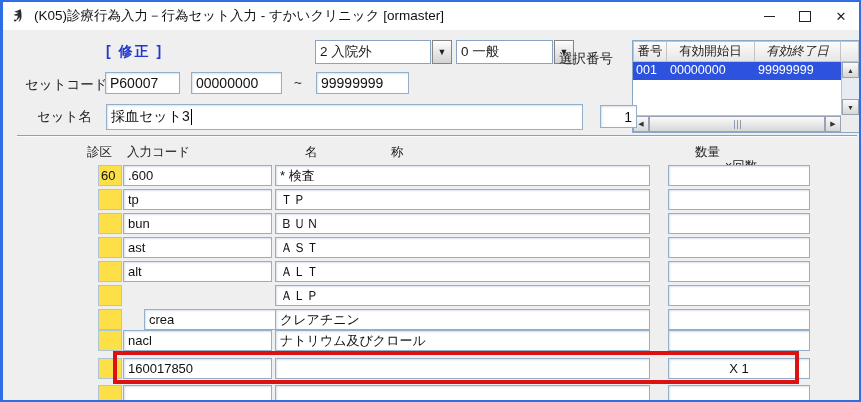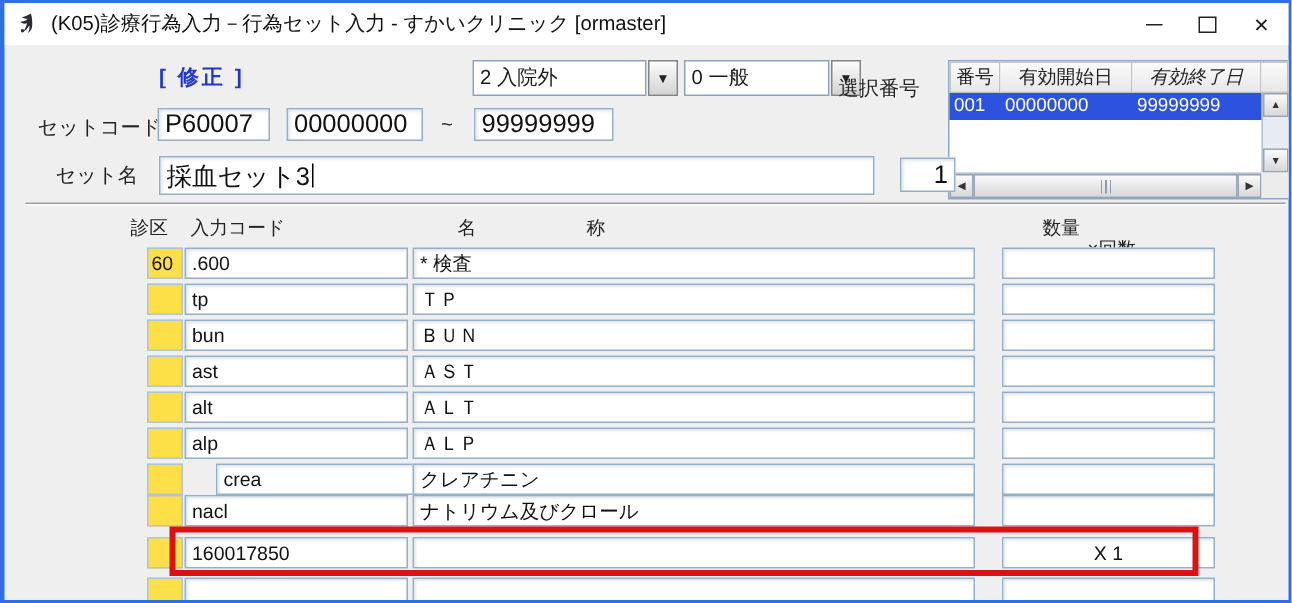--- a/index.html
+++ b/index.html
@@ -17,21 +17,21 @@
   .app-icon{width:17px;height:17px;margin-left:6px;flex:0 0 auto;}
   .title-text{margin-left:8px;font-size:13.5px;color:#111;white-space:nowrap;}
   .win-btns{margin-left:auto;display:flex;height:100%;}
   .win-btn{width:36px;height:100%;display:flex;align-items:center;justify-content:center;cursor:default;}
   .glyph-min{width:11px;height:0;border-top:1px solid #222;}
   .glyph-max{width:10px;height:9px;border:1px solid #222;}
   .glyph-close{font-size:13px;color:#222;line-height:1;}
   
   .entry{background:#fff;border:1px solid #95afc9;
     box-shadow:inset 1px 1px 2px rgba(125,155,185,.30);
-    display:flex;align-items:center;padding:0 4px;font-size:17px;color:#111;
+    display:flex;align-items:center;padding:0 4px;font-size:14px;color:#111;
     box-sizing:border-box;white-space:nowrap;overflow:hidden;}
   .lbl{font-size:13.5px;color:#222;white-space:nowrap;}
   .hdr{font-size:12.5px;color:#222;white-space:nowrap;}
   
   .combo{display:flex;height:24px;}
   .combo-text{background:#fff;border:1px solid #8aa4c0;box-sizing:border-box;
     display:flex;align-items:center;padding:0 4px;font-size:13.5px;}
   .combo-btn{width:20px;margin-left:1px;box-sizing:border-box;
     background:linear-gradient(#fdfdfd,#d3d3d3);border:1px solid #848484;
     display:flex;align-items:center;justify-content:center;font-size:9px;color:#222;}
@@ -181,21 +181,20 @@
   <div class="abs entry cell-nm" style="top:235px;">ＡＳＴ</div>
   <div class="abs entry cell-code" style="top:235px;">ast</div>
   <div class="abs entry cell-qt" style="top:235px;"></div>
 
   <div class="abs cell-sk" style="top:259px;"></div>
   <div class="abs entry cell-code" style="top:259px;">alt</div>
   <div class="abs entry cell-nm" style="top:259px;">ＡＬＴ</div>
   <div class="abs entry cell-qt" style="top:259px;"></div>
 
   <div class="abs cell-sk" style="top:283px;"></div>
-  <div class="abs entry cell-code" style="top:283px;">alp</div>
   <div class="abs entry cell-nm" style="top:283px;">ＡＬＰ</div>
   <div class="abs entry cell-qt" style="top:283px;"></div>
 
   <div class="abs cell-sk" style="top:307px;"></div>
   <div class="abs entry cell-code" style="top:307px;margin-left:21px;">crea</div>
   <div class="abs entry cell-nm" style="top:307px;">クレアチニン</div>
   <div class="abs entry cell-qt" style="top:307px;"></div>
 
   <div class="abs cell-sk" style="top:328px;"></div>
   <div class="abs entry cell-code" style="top:328px;">nacl</div>

